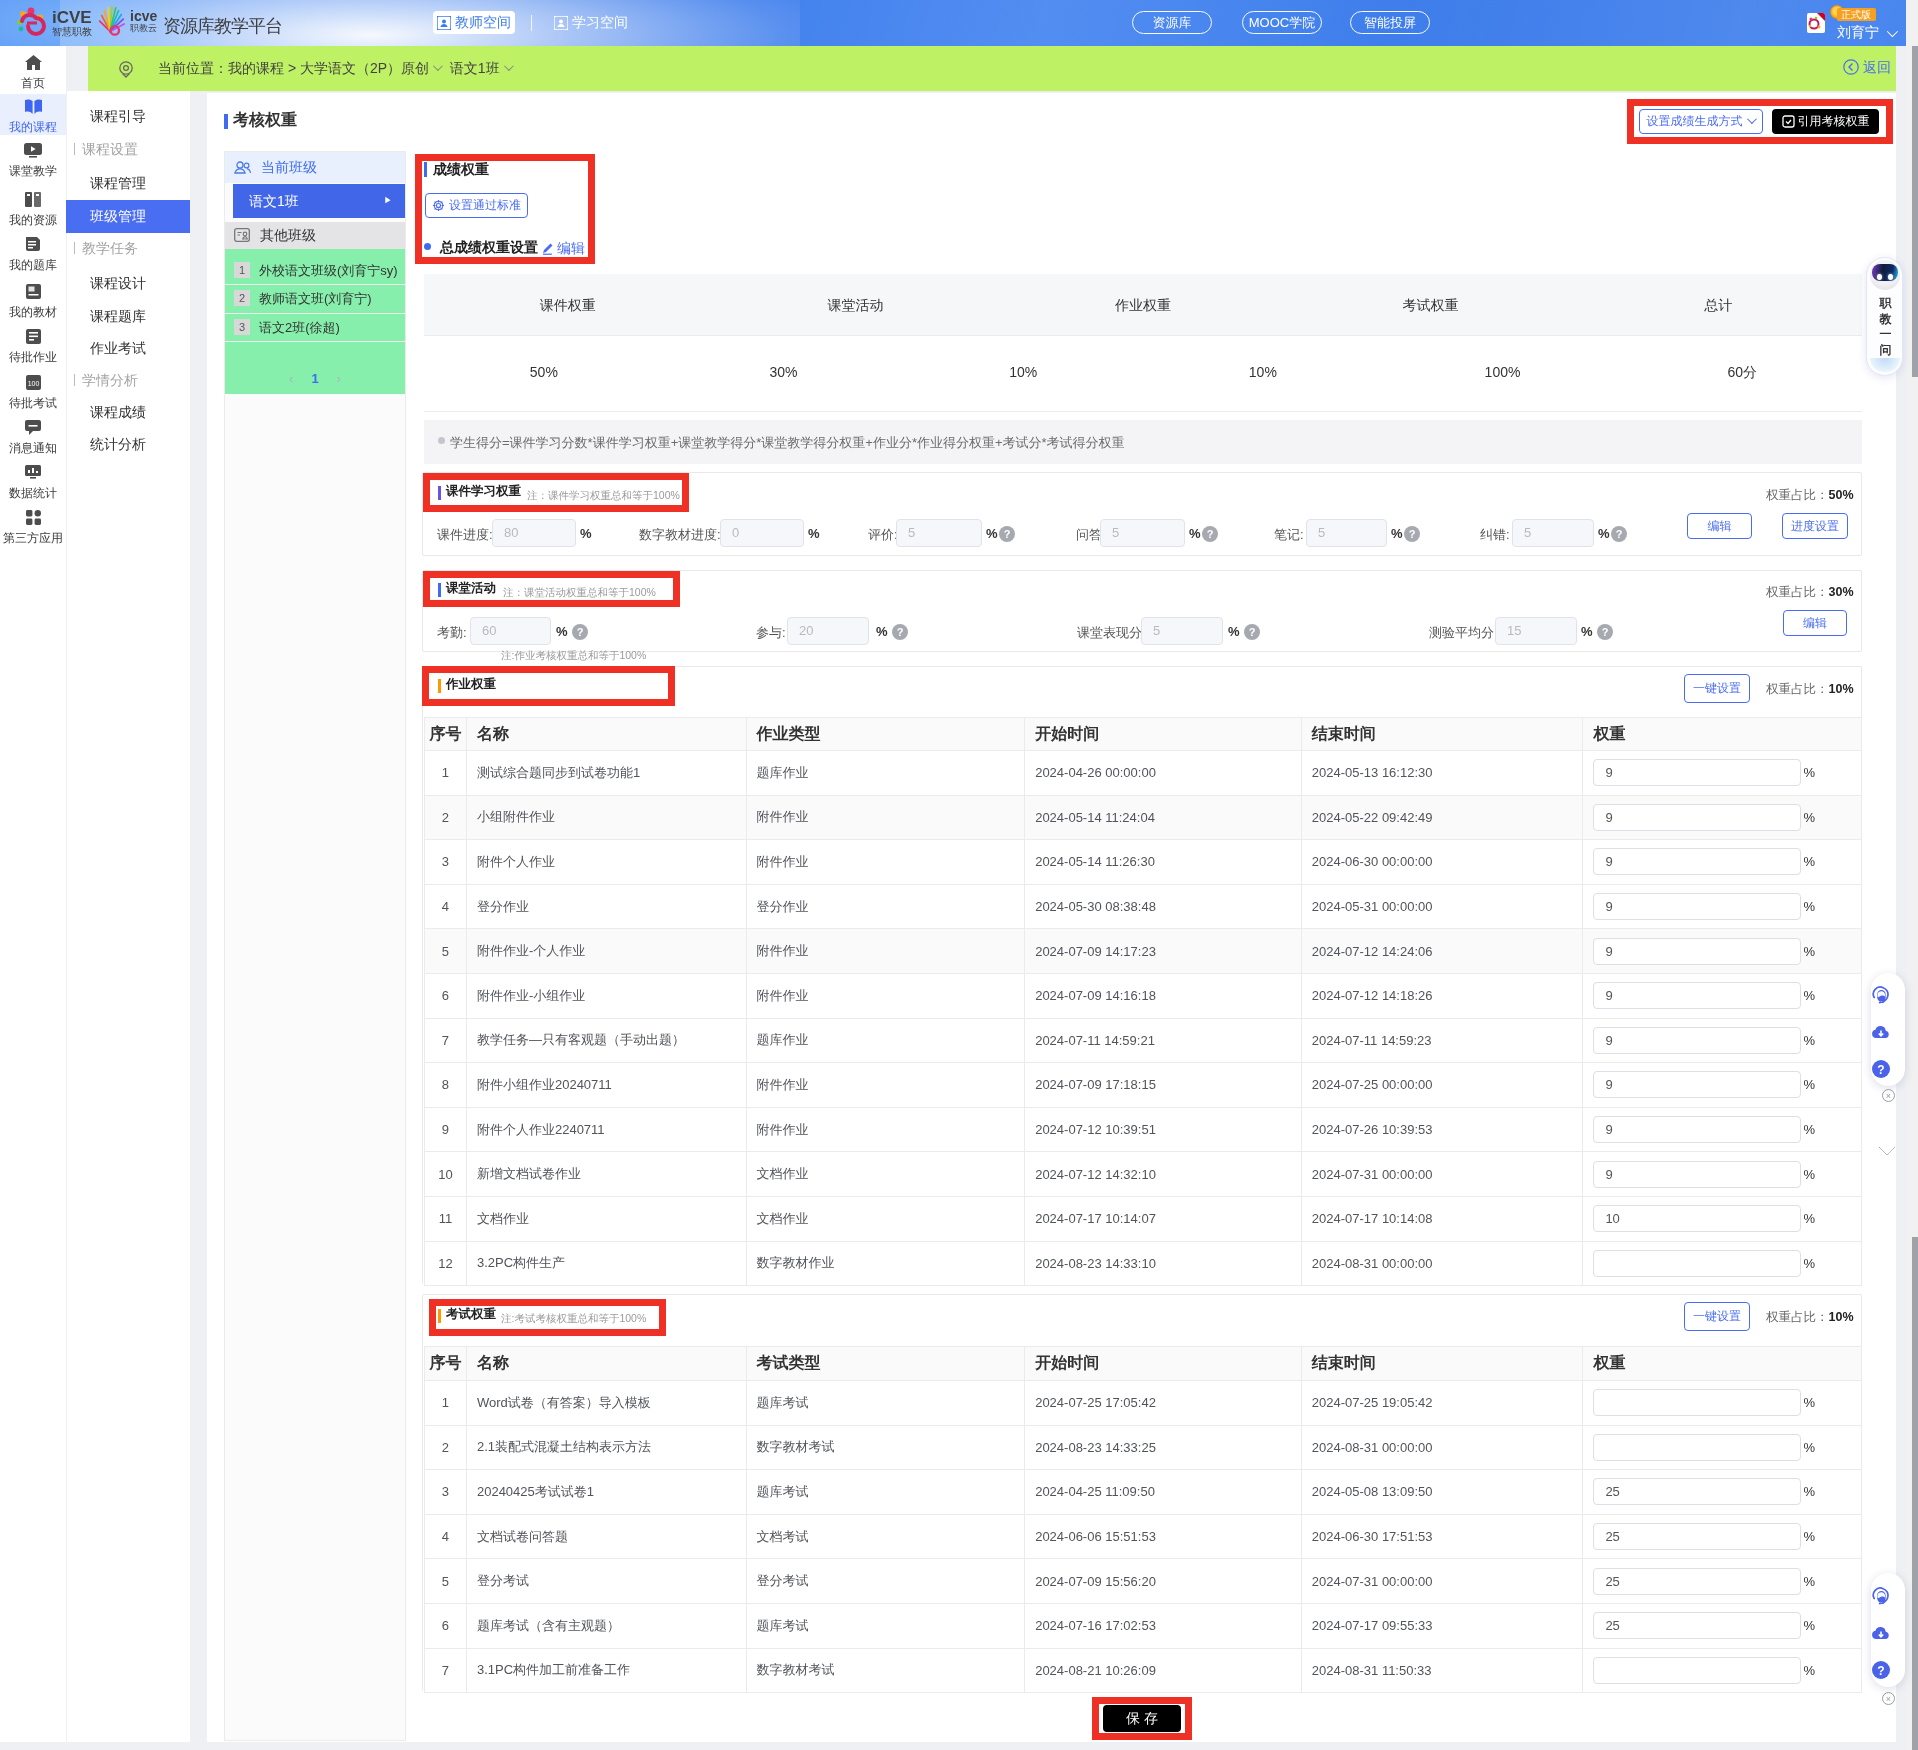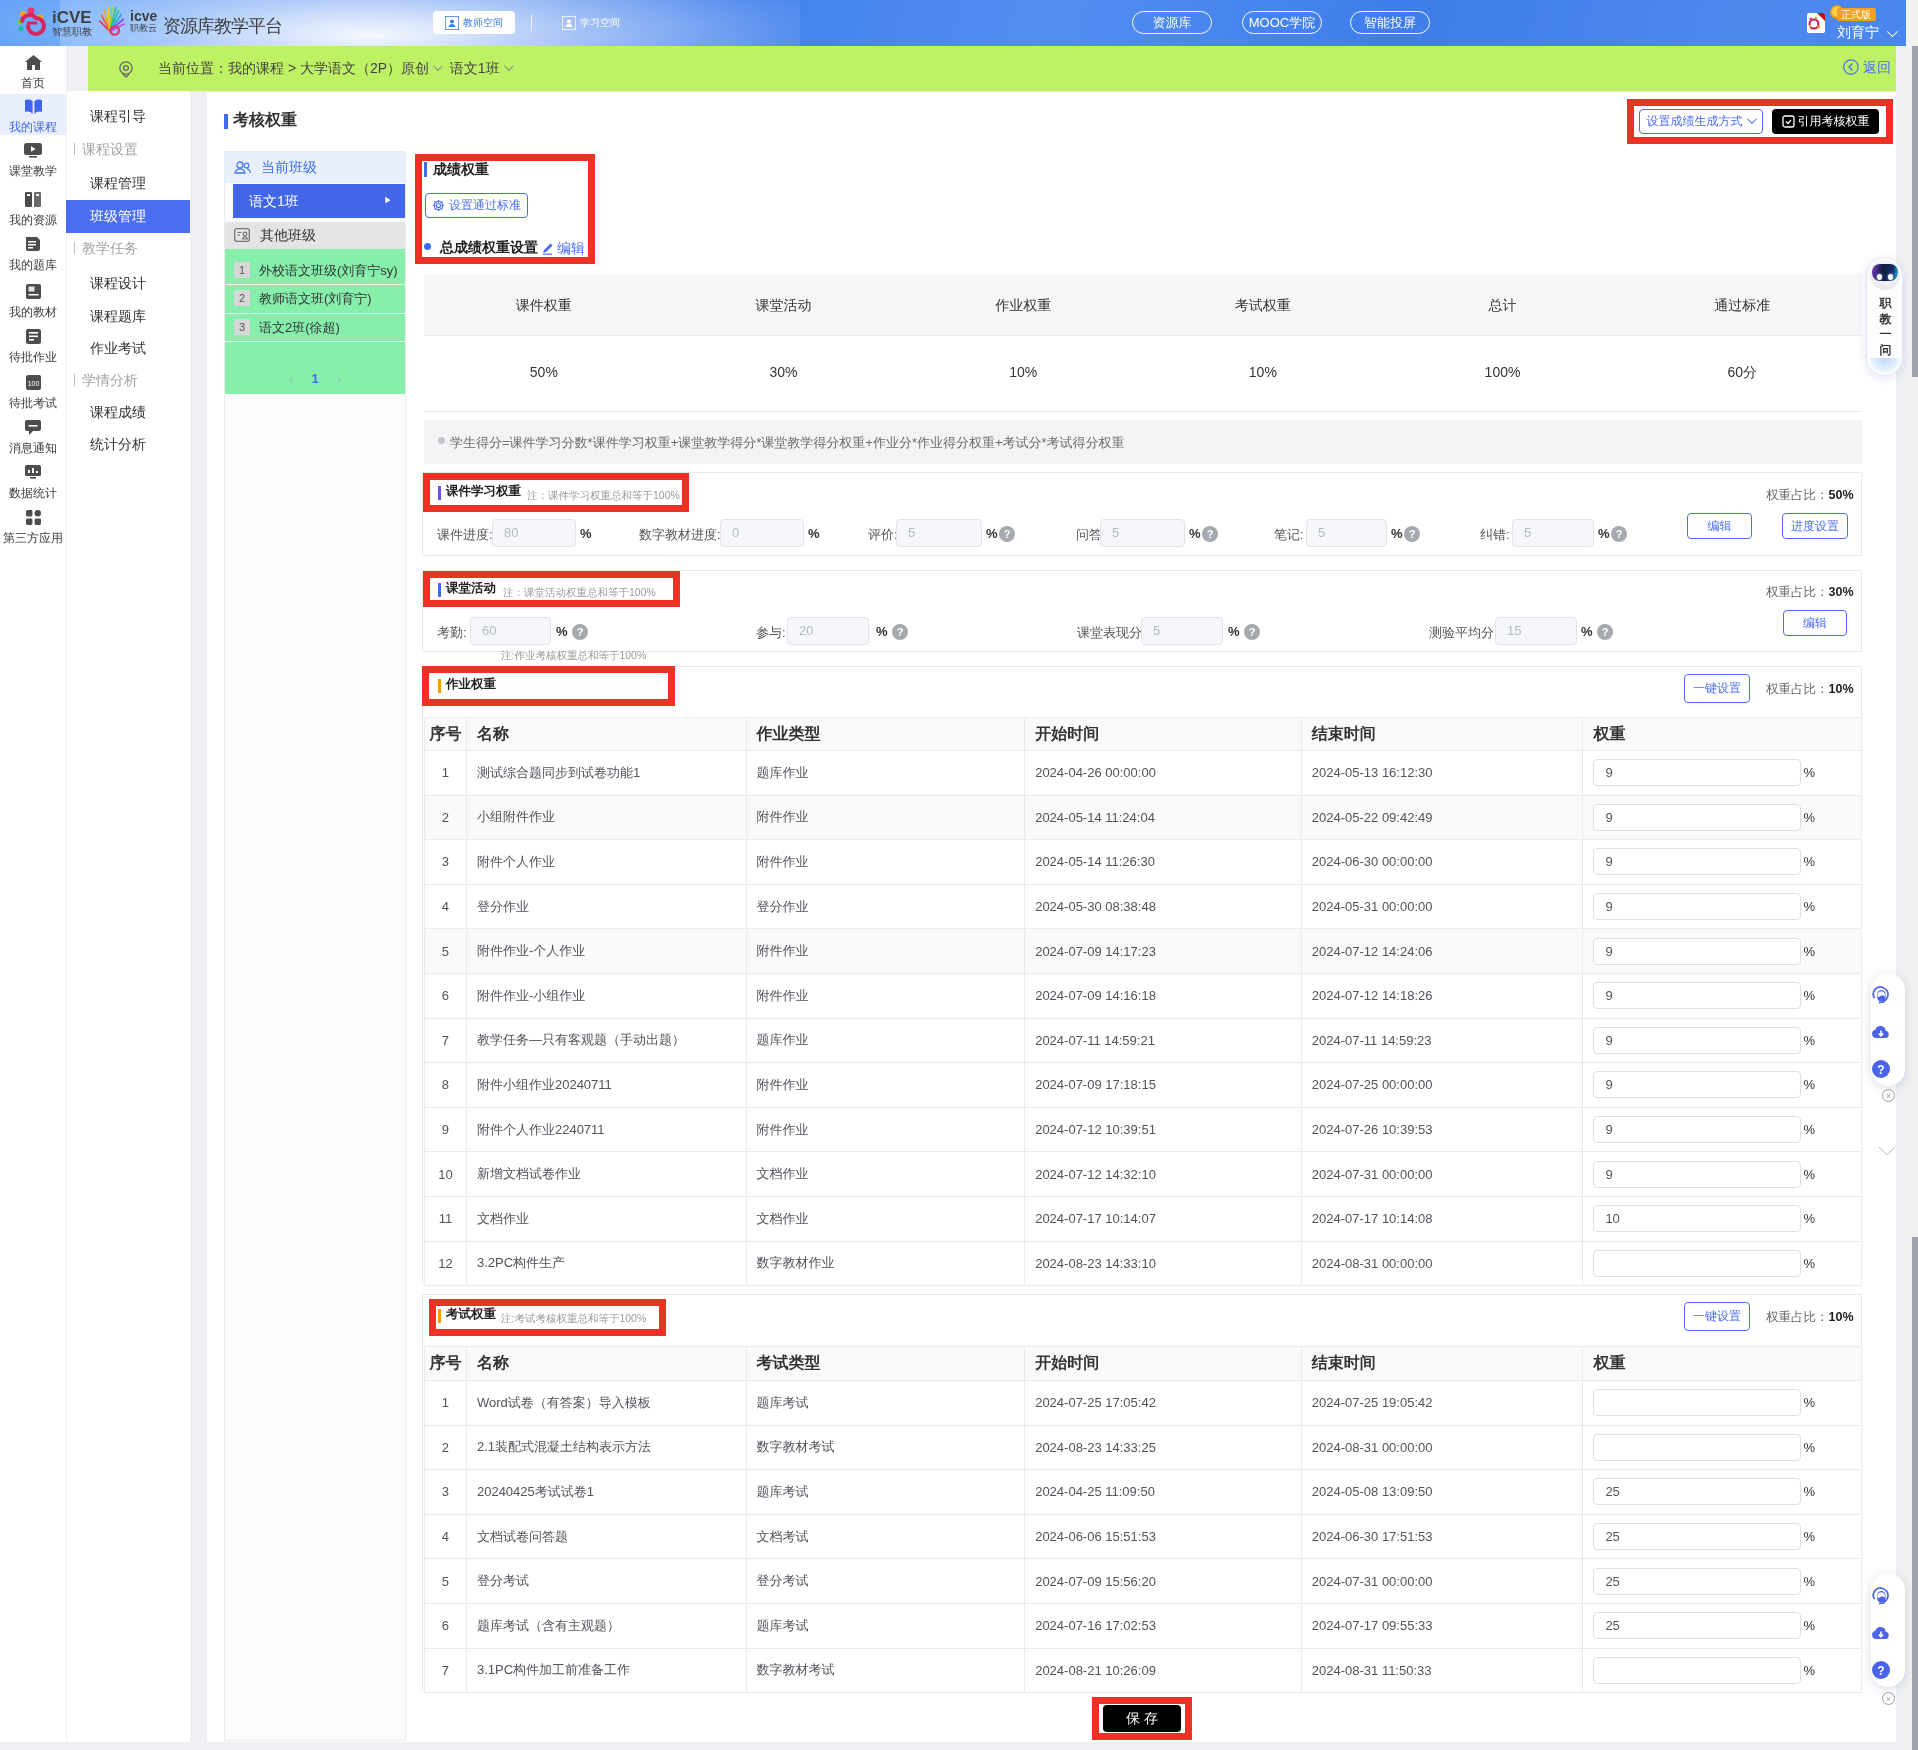--- a/index.html
+++ b/index.html
@@ -7,21 +7,21 @@
 html,body{width:1918px;height:1750px;overflow:hidden;}
 body{font-family:"Liberation Sans",sans-serif;background:#eef0f4;position:relative;font-size:14px;color:#333;}
 .abs{position:absolute;}
 
 .header{position:absolute;left:0;top:0;width:1918px;height:46px;background:linear-gradient(100deg,#5997f5 0%,#4c8bf2 12%,#3d7ceb 30%,#4484f0 55%,#3d7cea 78%,#4181ee 100%);overflow:hidden;}
 .header .glow{position:absolute;left:60px;top:-46px;width:740px;height:140px;background:radial-gradient(ellipse at 42% 58%,rgba(255,255,255,.95),rgba(255,255,255,.45) 42%,rgba(255,255,255,.12) 68%,transparent 82%);}
 .header .glow2{position:absolute;left:-80px;top:-36px;width:300px;height:120px;background:radial-gradient(ellipse,rgba(150,200,255,.55),transparent 72%);}
 .header .band{position:absolute;width:760px;height:46px;background:linear-gradient(105deg,rgba(255,255,255,0) 0%,rgba(255,255,255,.08) 45%,rgba(255,255,255,0) 90%);}
 .logo-txt{position:absolute;color:#3f4043;font-weight:bold;line-height:1;}
 .hdr-title{position:absolute;left:163px;top:14px;font-size:18px;color:#3c3d40;letter-spacing:-1px;font-weight:500;}
-.hbtn{position:absolute;top:11px;height:23px;border-radius:4px;display:flex;align-items:center;justify-content:center;font-size:10px;}
+.hbtn{position:absolute;top:11px;height:23px;border-radius:4px;display:flex;align-items:center;justify-content:center;font-size:14px;}
 .teacher{left:433px;width:82px;background:#fff;color:#3d7ceb;}
 .study{left:546px;width:90px;color:#fff;}
 .pill{position:absolute;top:11px;height:23px;line-height:21px;border:1px solid rgba(255,255,255,.95);border-radius:12px;color:#fff;font-size:13px;text-align:center;}
 .usq{position:absolute;left:1807px;top:13px;width:18px;height:20px;background:#fff;border-radius:2px;overflow:hidden;}
 .zsb{position:absolute;left:1837px;top:8px;height:13px;padding:0 5px 0 4px;background:#f7a01f;border-radius:2px;color:#fff;font-size:10px;line-height:13px;}
 .medal{position:absolute;left:1830px;top:5px;width:14px;height:14px;background:radial-gradient(circle at 50% 45%,#ffd24d 40%,#f5a623 70%);border-radius:50%;border:1px solid #e8920a;}
 .uname{position:absolute;left:1837px;top:24px;color:#fff;font-size:14px;}
 .caret{display:inline-block;width:8px;height:8px;border-right:1.5px solid #fff;border-bottom:1.5px solid #fff;transform:rotate(45deg) translateY(-2px);margin-left:8px;}
 
 .sbtrack{position:absolute;left:1906px;top:0;width:12px;height:1750px;background:#f1f1f1;}
@@ -300,21 +300,20 @@
       <path d="M2 11l1-3 6.5-6.5 2 2L5 10z" fill="#4a6cf5"></path>
       <path d="M2 12.2h9" stroke="#4a6cf5" stroke-width="1.2"></path>
     </svg>编辑</div>
 <div class="sumtbl">
 <div class="sumhead">
       <div>课件权重</div>
       <div>课堂活动</div>
       <div>作业权重</div>
       <div>考试权重</div>
       <div>总计</div>
-      <div>通过标准</div>
     </div>
 <div class="sumval">
       <div>50%</div>
       <div>30%</div>
       <div>10%</div>
       <div>10%</div>
       <div>100%</div>
       <div>60分</div>
     </div>
 </div>

